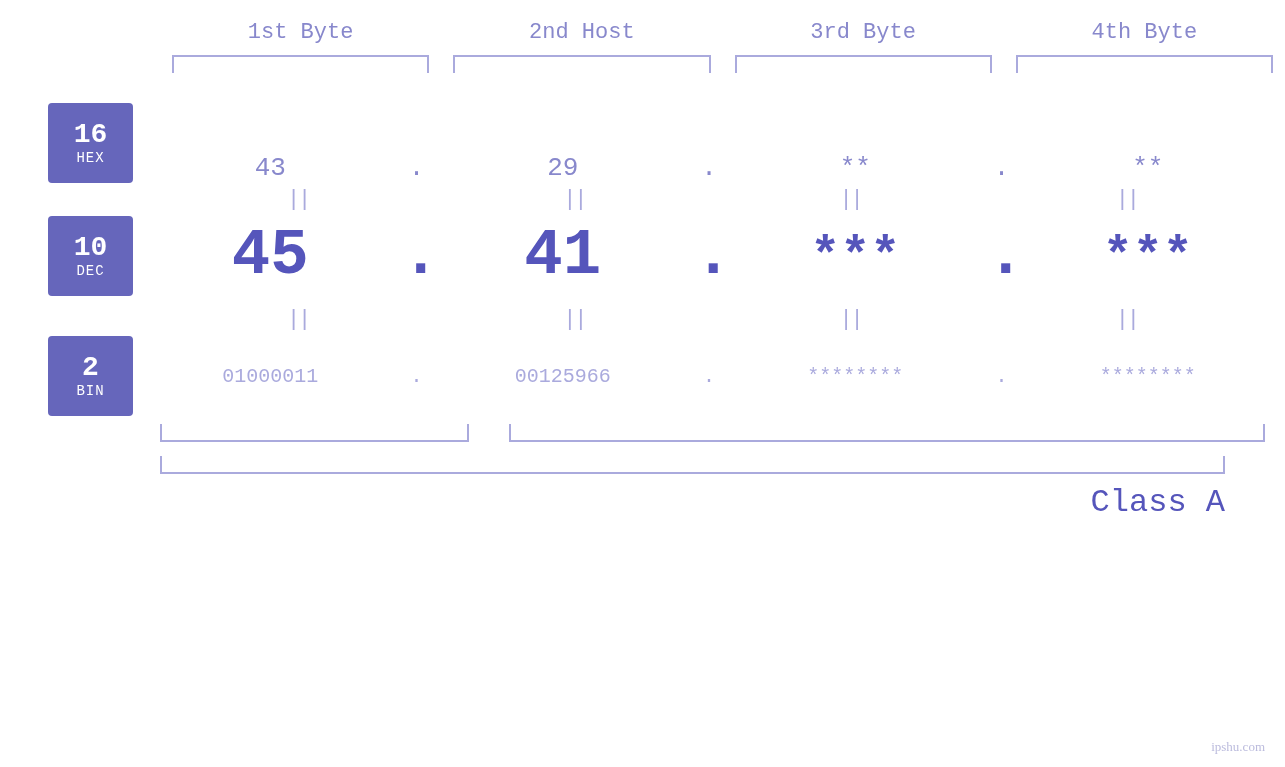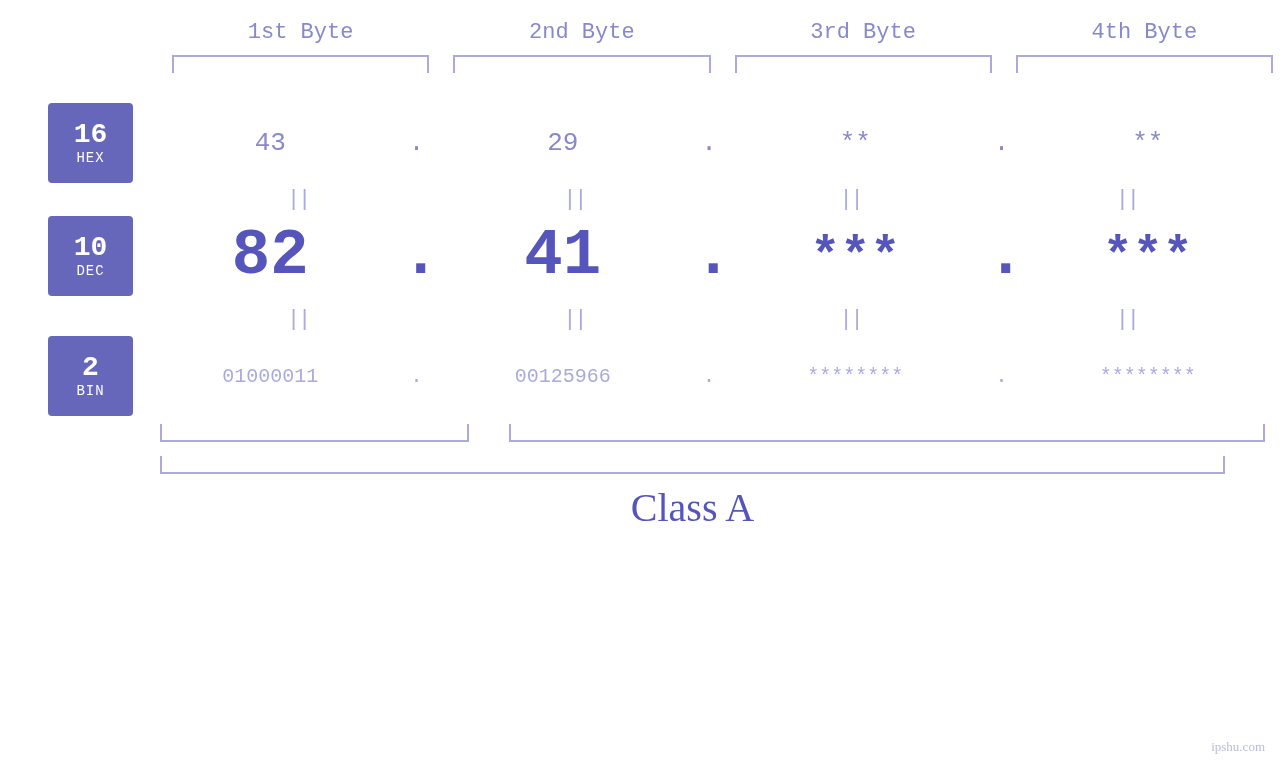--- a/index.html
+++ b/index.html
@@ -172,39 +172,39 @@
 
     .class-bracket-line {
       width: 100%;
       height: 18px;
       border-bottom: 2px solid #aaaadd;
       border-left: 2px solid #aaaadd;
       border-right: 2px solid #aaaadd;
     }
 
     .class-label {
-      text-align: center;
+      text-align: right;
       color: #5555bb;
-      font-size: 40px;
-      font-family: Liberation Serif, serif;
+      font-size: 32px;
+      font-family: Liberation Mono, monospace;
       margin-top: 10px;
     }
 
     
     .watermark {
       position: absolute;
       bottom: 12px;
       right: 20px;
       color: #bbbbdd;
       font-size: 13px;
       font-family: Liberation Serif, serif;
     }
 
     
-    .row-hex { margin-bottom: 0; }
+    .row-hex { margin-bottom: 0; align-items: flex-end; }
     .row-dec { margin-bottom: 7px; }
     .row-bin { margin-bottom: 0; }
 
     .hex-values { font-size: 26px; color: #8888cc; }
     .dec-values { font-size: 64px; color: #5555bb; font-weight: bold; }
     .bin-values { font-size: 20px; color: #aaaadd; }
 
     .values-grid {
       flex: 1;
       display: grid;
@@ -224,21 +224,21 @@
       font-family: 'Courier New', Courier, monospace;
     }
   </style>
 </head>
 <body>
 
 <div class="main-container">
 
   <div class="byte-headers">
     <div class="byte-header">1st Byte</div>
-    <div class="byte-header">2nd Byte</div>
+    <div class="byte-header">2nd Host</div>
     <div class="byte-header">3rd Byte</div>
     <div class="byte-header">4th Byte</div>
   </div>
 
   <div class="bracket-row">
     <div class="bracket"></div>
     <div class="bracket"></div>
     <div class="bracket"></div>
     <div class="bracket"></div>
   </div>
@@ -265,21 +265,21 @@
     <div class="equals-sign">||</div>
     <div class="equals-sign">||</div>
   </div>
 
   <div class="data-row row-dec">
     <div class="badge">
       <span class="badge-number">10</span>
       <span class="badge-label">DEC</span>
     </div>
     <div class="values-grid">
-      <div class="cell dec-values">82</div>
+      <div class="cell dec-values">45</div>
       <div class="sep dec-values" style="color:#5555bb; font-weight:bold;">.</div>
       <div class="cell dec-values">41</div>
       <div class="sep dec-values" style="color:#5555bb; font-weight:bold;">.</div>
       <div class="cell dec-values" style="font-size:50px;">***</div>
       <div class="sep dec-values" style="color:#5555bb; font-weight:bold;">.</div>
       <div class="cell dec-values" style="font-size:50px;">***</div>
     </div>
   </div>
 
   <div class="equals-row">

